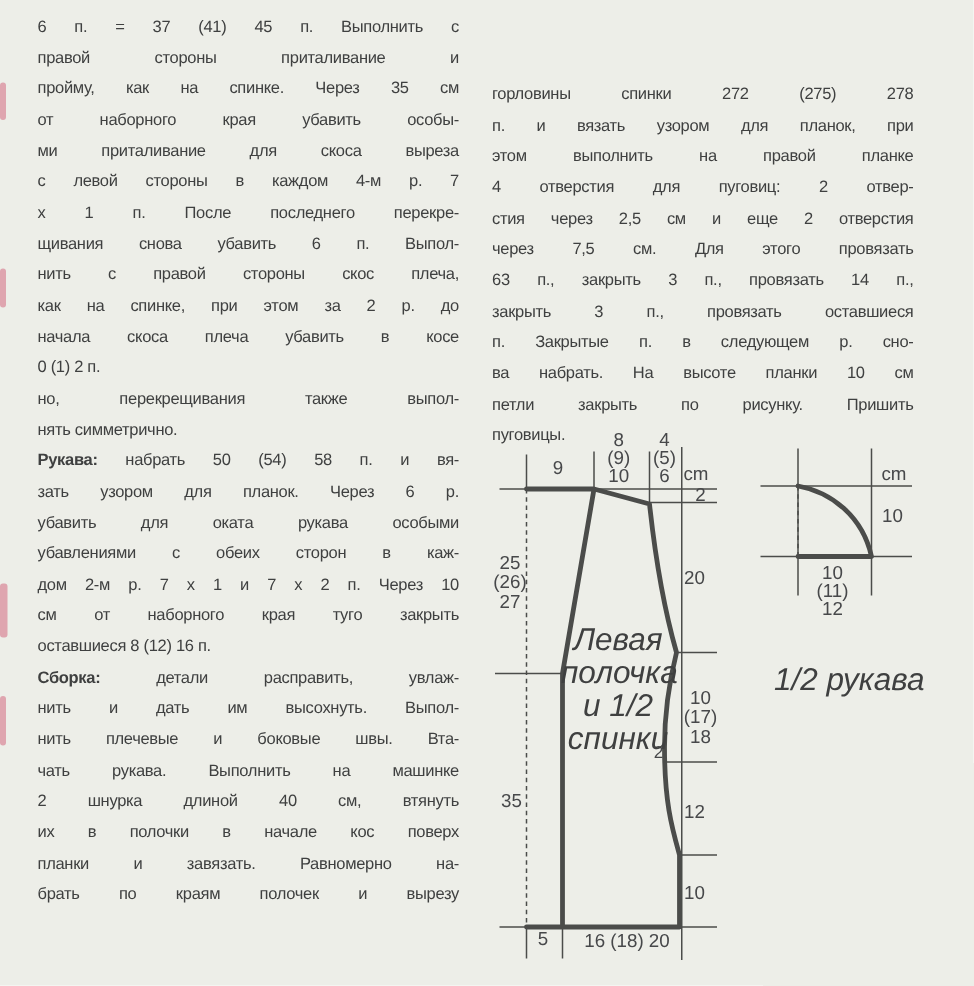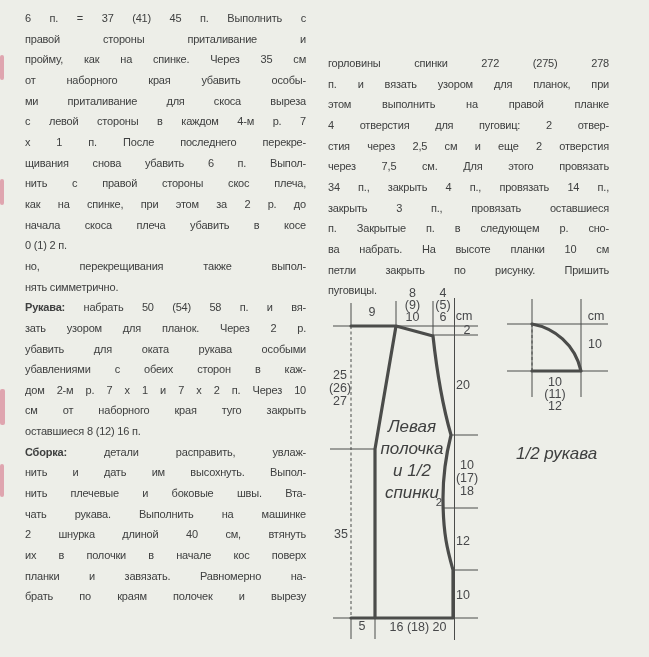--- a/index.html
+++ b/index.html
@@ -20,21 +20,21 @@
   .tline { text-align:justify; text-align-last:justify; }
   .tline.last { text-align-last:left; }
   .tline b { font-weight:700; }
   
   .dlabel {
     position:absolute; font-size:12.5px; line-height:13px;
     color:#47484a; text-align:center; white-space:nowrap;
   }
   .dcol span { display:block; }
   .dtitle {
-    position:absolute; font-style:italic; font-size:17px; line-height:22px;
+    position:absolute; font-style:italic; font-size:21px; line-height:22px;
     color:#3f4040; text-align:center;
   }
   .dtitle span { display:block; }
   .caption { white-space:nowrap; }
   .small { font-size:11.5px; }
   
   .pink { position:absolute; left:0; width:4px; background:#dc98a4; border-radius:2px; opacity:.85; }
   svg.diag { position:absolute; left:330px; top:283px; }
 </style>
 </head>
@@ -56,21 +56,21 @@
       <div class="tline">с левой стороны в каждом 4-м р. 7</div>
       <div class="tline">х 1 п. После последнего перекре-</div>
       <div class="tline">щивания снова убавить 6 п. Выпол-</div>
       <div class="tline">нить с правой стороны скос плеча,</div>
       <div class="tline">как на спинке, при этом за 2 р. до</div>
       <div class="tline">начала скоса плеча убавить в косе</div>
       <div class="tline last">0 (1) 2 п.</div>
       <div class="tline">но, перекрещивания также выпол-</div>
       <div class="tline last">нять симметрично.</div>
       <div class="tline"><b>Рукава:</b> набрать 50 (54) 58 п. и вя-</div>
-      <div class="tline">зать узором для планок. Через 2 р.</div>
+      <div class="tline">зать узором для планок. Через 6 р.</div>
       <div class="tline">убавить для оката рукава особыми</div>
       <div class="tline">убавлениями с обеих сторон в каж-</div>
       <div class="tline">дом 2-м р. 7 х 1 и 7 х 2 п. Через 10</div>
       <div class="tline">см от наборного края туго закрыть</div>
       <div class="tline last">оставшиеся 8 (12) 16 п.</div>
       <div class="tline"><b>Сборка:</b> детали расправить, увлаж-</div>
       <div class="tline">нить и дать им высохнуть. Выпол-</div>
       <div class="tline">нить плечевые и боковые швы. Вта-</div>
       <div class="tline">чать рукава. Выполнить на машинке</div>
       <div class="tline">2 шнурка длиной 40 см, втянуть</div>
@@ -78,21 +78,21 @@
       <div class="tline">планки и завязать. Равномерно на-</div>
       <div class="tline">брать по краям полочек и вырезу</div>
     </div>
   <div id="right-col" class="col">
       <div class="tline">горловины спинки 272 (275) 278</div>
       <div class="tline">п. и вязать узором для планок, при</div>
       <div class="tline">этом выполнить на правой планке</div>
       <div class="tline">4 отверстия для пуговиц: 2 отвер-</div>
       <div class="tline">стия через 2,5 см и еще 2 отверстия</div>
       <div class="tline">через 7,5 см. Для этого провязать</div>
-      <div class="tline">34 п., закрыть 4 п., провязать 14 п.,</div>
+      <div class="tline">63 п., закрыть 3 п., провязать 14 п.,</div>
       <div class="tline">закрыть 3 п., провязать оставшиеся</div>
       <div class="tline">п. Закрытые п. в следующем р. сно-</div>
       <div class="tline">ва набрать. На высоте планки 10 см</div>
       <div class="tline">петли закрыть по рисунку. Пришить</div>
       <div class="tline last">пуговицы.</div>
     </div>
 
   <svg class="diag" width="319" height="374" viewBox="0 0 319 374">
 
     <g stroke="#4b4c4a" stroke-width="1" fill="none">

